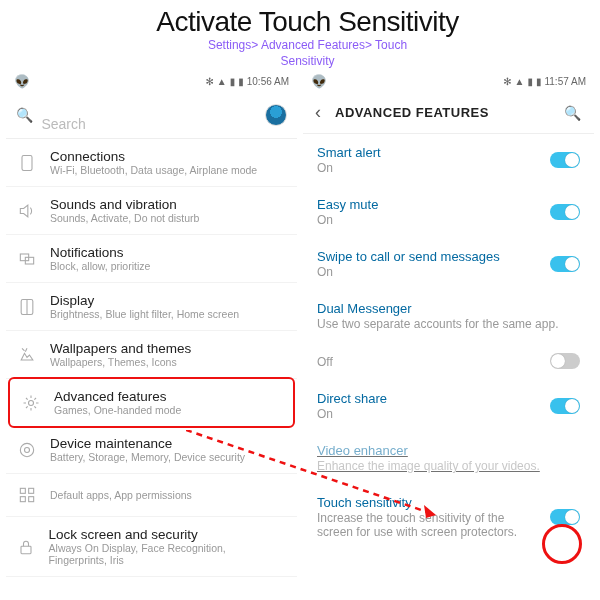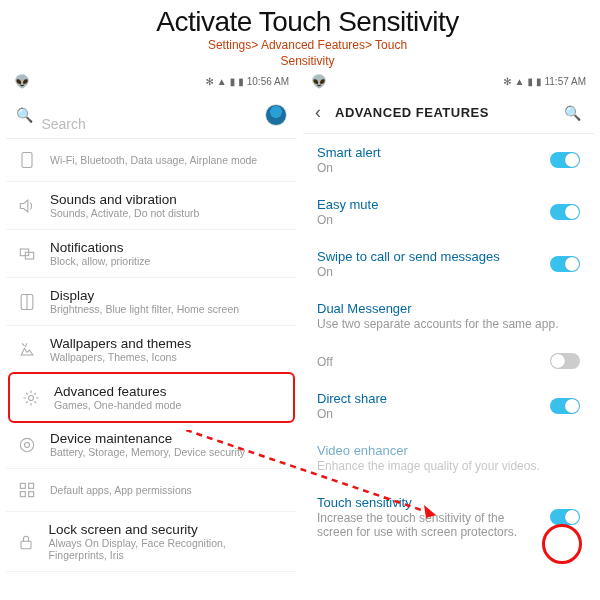--- a/index.html
+++ b/index.html
@@ -1,19 +1,19 @@
 <!DOCTYPE html>
 <html><head>
 <meta charset="utf-8">
 <style>
   * { box-sizing: border-box; margin: 0; padding: 0; font-family: -apple-system, Helvetica, Arial, sans-serif; }
   body { width: 600px; height: 600px; background: #fff; overflow: hidden; position: relative; }
   .titleblock { text-align: center; padding: 6px 0 2px 15px; }
   .title { font-size: 28px; letter-spacing: -0.5px; color: #111; font-weight: 400; font-family: "Century Gothic","Futura",sans-serif; }
-  .subtitle { color: #c2410c; font-size: 12px; line-height: 1.3; font-family: "Century Gothic","Futura",sans-serif; }
+  .subtitle { color: #8b5cf6; font-size: 12px; line-height: 1.3; font-family: "Century Gothic","Futura",sans-serif; }
   .phones { display: flex; flex-direction: row; height: 515px; gap: 6px; padding: 0 6px; }
   .phone { flex:1; background:#fff; position:relative; overflow:hidden; }
   .statusbar { display:flex; justify-content:space-between; align-items:center; font-size:11px; padding:3px 8px; color:#555; }
   .leftico { font-size:13px; color:#888; }
   .sticons { display:flex; gap:3px; align-items:center; font-size:10px; color:#666; }
   .searchbar { display:flex; align-items:center; border-bottom:1px solid #eee; padding:6px 10px; gap:8px; }
   .searchbar .mag { color:#bbb; font-size:14px; }
   .searchbar .txt { flex:1; color:#bbb; font-size:14px;margin-top:18px; }
   .avatar { width:22px; height:22px; border-radius:50%; background:radial-gradient(circle at 50% 35%, #2a9fd6 35%, #1a6fa0 36%); border:1px solid #ddd; position:relative; }
   .list { }
@@ -28,21 +28,21 @@
   .afhead .ttl { font-weight:700; font-size:13px; letter-spacing:0.5px; flex:1; color:#222; }
   .afhead .srch { color:#888; font-size:14px; }
   .arow { display:flex; align-items:center; padding:11px 14px; gap:10px; }
   .arow .atxt { flex:1; }
   .arow .albl { font-size:13px; color:#0369a1; }
   .arow .asub { font-size:12px; color:#999; margin-top:1px; }
   .toggle { width:30px; height:16px; border-radius:10px; background:#39c1ed; position:relative; }
   .toggle.off { background:#ccc; }
   .knob { width:14px; height:14px; border-radius:50%; background:#fff; position:absolute; top:1px; right:1px; box-shadow:0 0 1px rgba(0,0,0,.3); }
   .toggle.off .knob { left:1px; right:auto; }
-  .grayrow { opacity:.55; }
+  .grayrow { opacity:.55;text-decoration:underline; }
   .arrow { position:absolute; left:186px; top:430px; width:260px; height:90px; pointer-events:none; z-index:5; }
   .arrow line { stroke:#e11; stroke-width:2.5; stroke-dasharray:6 5; }
   .arrowhead { fill:#e11; }
   .circle { position:absolute; right:12px; bottom:22px; width:40px; height:40px; border:3px solid #e11; border-radius:50%; pointer-events:none; z-index:6; }
 </style>
 </head>
 <body>
 
 <div class="titleblock">
   <div class="title">Activate Touch Sensitivity</div>
@@ -71,20 +71,21 @@
       <span class="avatar"></span>
     </div>
     <div class="list">
       <div class="row">
         <span class="iconbox">
             <svg viewBox="0 0 24 24">
               <rect x="6" y="3" width="12" height="18" rx="2"></rect>
             </svg>
           </span>
         <div class="rowtext">
+            <div class="lbl">Connections</div>
             <div class="sub">Wi-Fi, Bluetooth, Data usage, Airplane mode</div>
           </div>
       </div>
       <div class="row">
         <span class="iconbox">
             <svg viewBox="0 0 24 24">
               <path d="M4 9h4l5-4v14l-5-4H4z"></path>
               <path d="M16 8c2 2 2 6 0 8"></path>
             </svg>
           </span>

